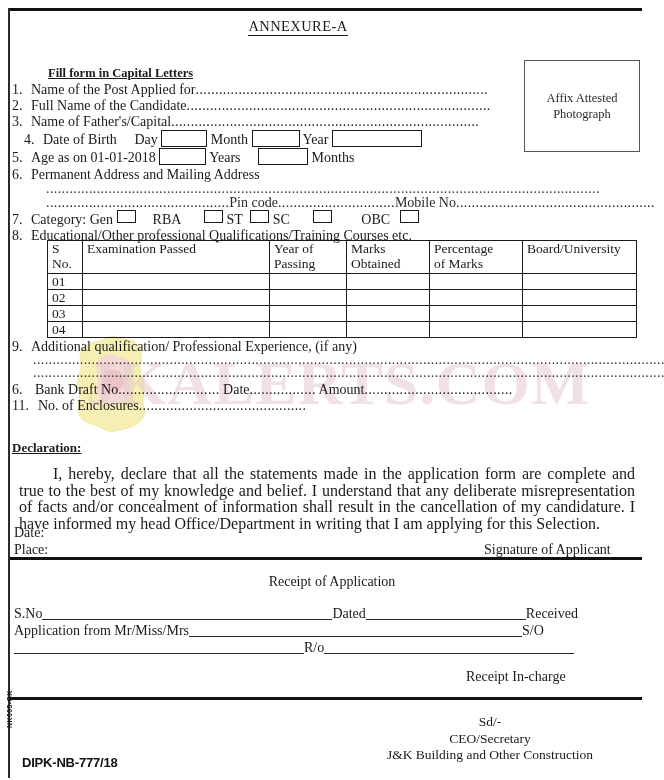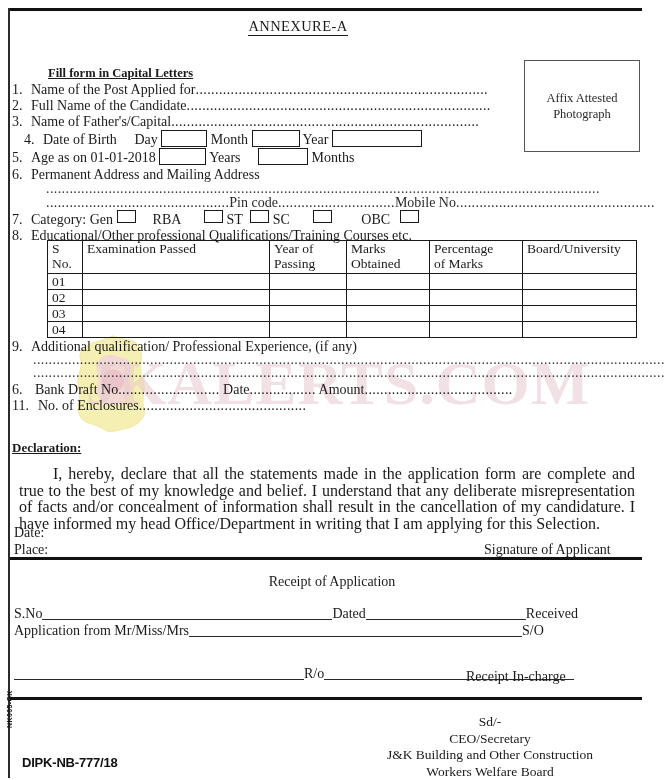--- a/index.html
+++ b/index.html
@@ -407,30 +407,29 @@
     <div class="abs center-row" style="left:0px; top:574px;">Receipt of Application</div>
 
     <div class="abs line-item" style="left:14px; top:605px;">
       <span>S.No</span><span class="ul" style="width:290px"></span><span>Dated</span><span class="ul" style="width:160px"></span><span>Received</span>
     </div>
 
     <div class="abs line-item" style="left:14px; top:622px;">
       <span>Application from Mr/Miss/Mrs</span><span class="ul" style="width:333px"></span><span>S/O</span>
     </div>
 
-    <div class="abs line-item" style="left:14px; top:665px;">
+    <div class="abs line-item" style="left:14px; top:639px;">
       <span class="ul" style="width:290px"></span><span>R/o</span><span class="ul" style="width:250px"></span>
     </div>
 
     <div class="abs line-item" style="left:466px; top:668px;">Receipt In-charge</div>
 
     <div id="footer-block">
       <div>Sd/-</div>
       <div>CEO/Secretary</div>
       <div>J&amp;K Building and Other Construction</div>
-      <div>Workers Welfare Board</div>
     </div>
 
     <div id="vcode">NK005-GK</div>
     <div id="dipk">DIPK-NB-777/18</div>
 
   </div>
 </div>
 
 </body></html>

